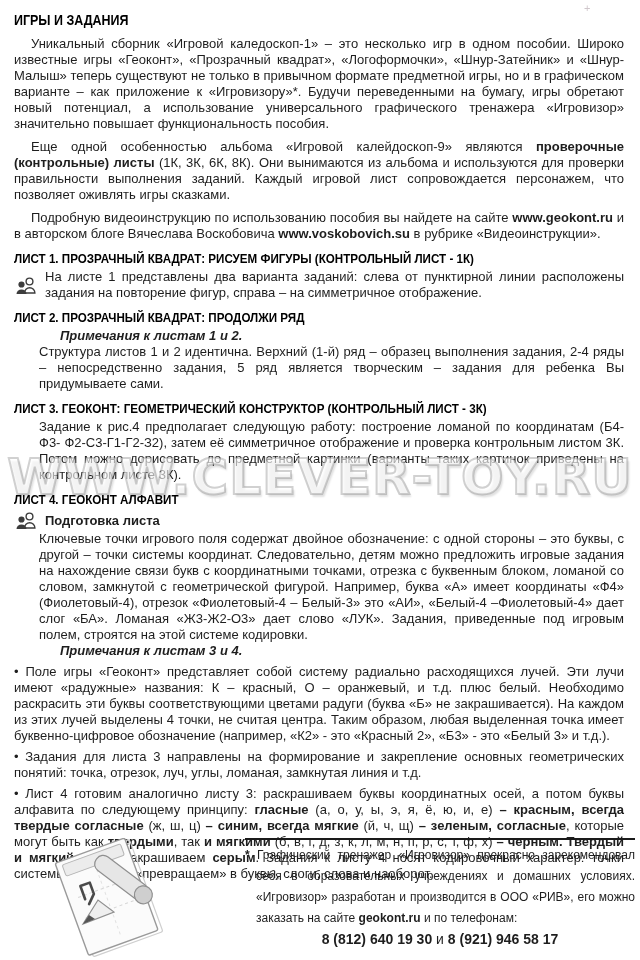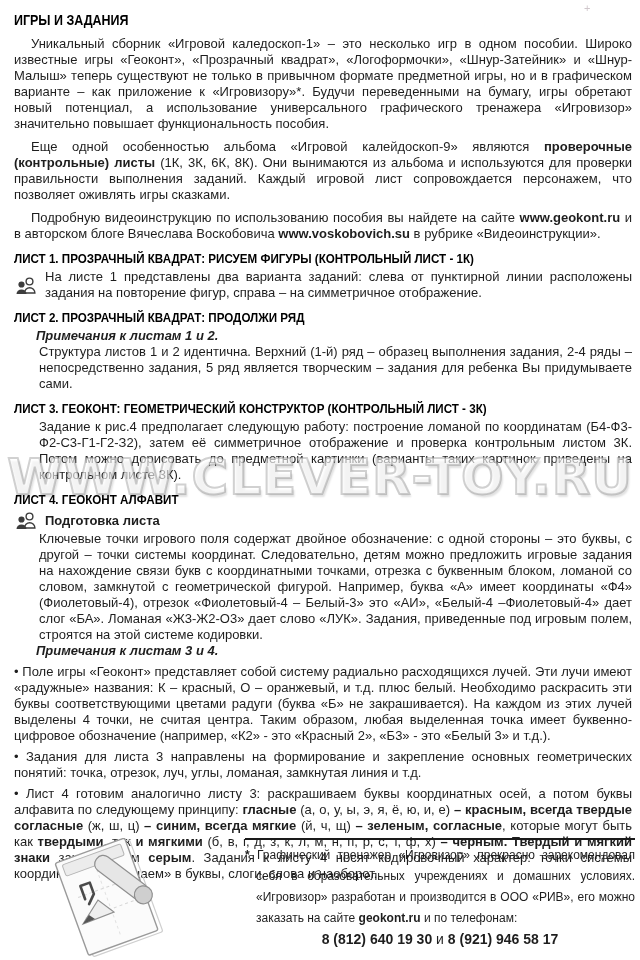--- a/index.html
+++ b/index.html
@@ -1,33 +1,33 @@
 <!DOCTYPE html>
 <html><head>
 <meta charset="utf-8">
 <style>
   html,body{margin:0;padding:0;background:#fff;}
   .page{position:relative;width:640px;height:960px;background:#ffffff;overflow:hidden;
         font-family:"Liberation Sans",sans-serif;color:#1e1e1e;}
-  .content{padding:12px 8px 0 14px;}
+  .content{padding:12px 16px 0 14px;}
   h1,h2{margin:0;font-weight:700;color:#000;white-space:nowrap;
         transform:scaleX(0.86);transform-origin:0 50%;}
   h1{font-size:14.5px;margin-bottom:8px;}
   h2{font-size:13.5px;margin:9px 0 3px 0;}
   p{margin:0;}
   .body{font-size:13px;line-height:16px;}
   .just{text-align:justify;}
   .ind{text-indent:17px;}
   .mb7{margin-bottom:7px;}
   .mb4{margin-bottom:4px;}
   .row{display:flex;align-items:center;}
   .picon{flex:0 0 26px;width:26px;margin-right:5px;padding-top:1px;}
   .picon svg{display:block;}
   .sub{margin-left:25px;}
-  .notetitle{margin-left:22px;font-weight:700;font-style:italic;}
+  .notetitle{margin-left:46px;font-weight:700;font-style:italic;}
   .bullet{margin-top:5px;}
   .rb{font-weight:700;}
   .ri{font-style:italic;}
   .watermark{position:absolute;top:448px;left:-6px;width:652px;z-index:6;pointer-events:none;
         font-family:"DejaVu Sans",sans-serif;font-weight:700;font-size:50px;letter-spacing:1px;
         text-align:center;white-space:nowrap;color:rgba(255,255,255,0.62);
         -webkit-text-stroke:2px rgba(140,140,140,0.40);
         text-shadow:2px 3px 2px rgba(0,0,0,0.12);}
   .cropmark{position:absolute;top:2px;left:584px;color:#cfc6cb;font-size:11px;z-index:2;}
   .footer{position:absolute;left:0;top:834px;width:640px;height:126px;}

